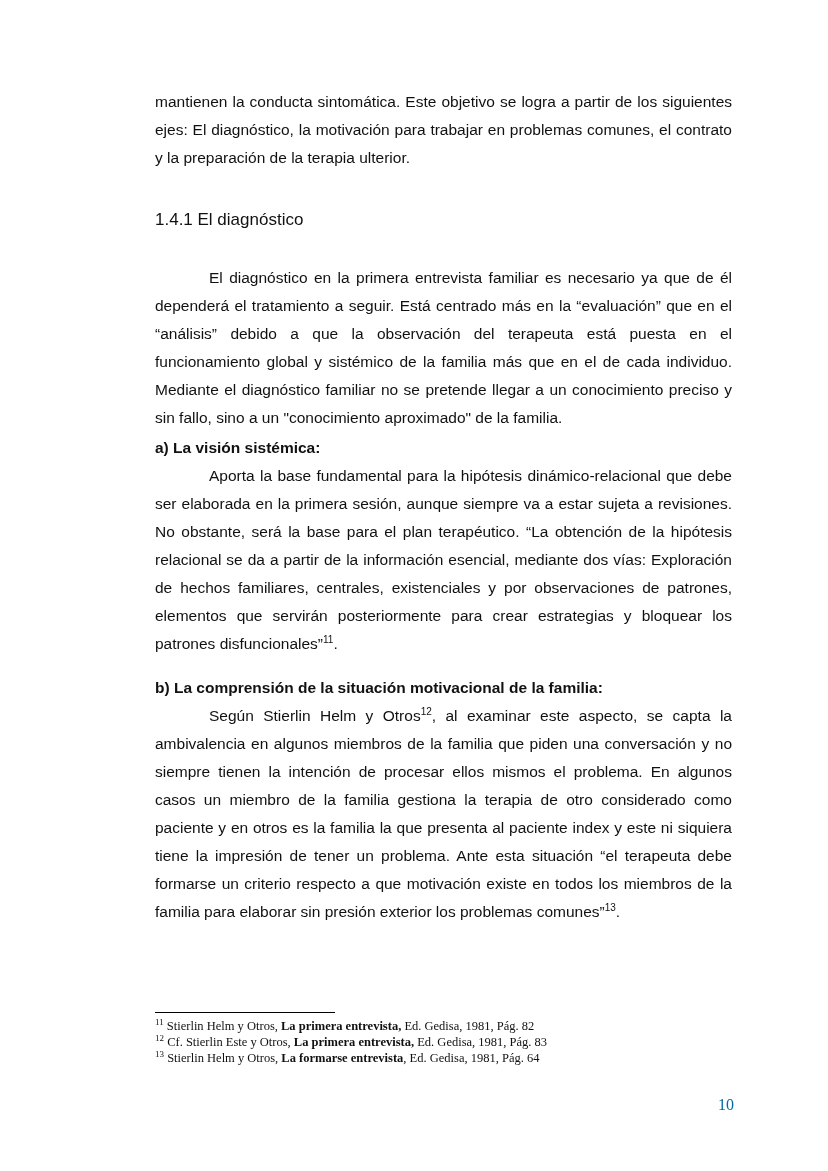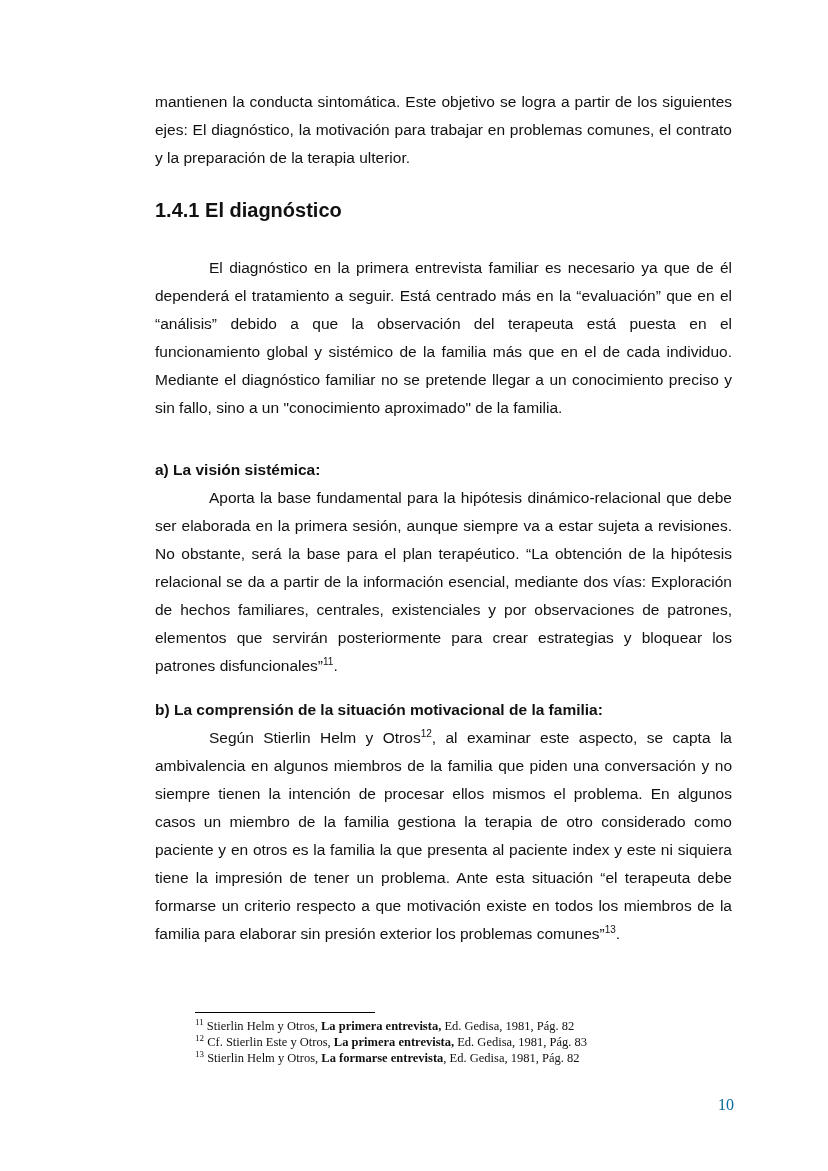--- a/index.html
+++ b/index.html
@@ -19,48 +19,47 @@
     top: 88px;
     width: 577px;
   }
   .body-p {
     font-size: 15.5px;
     line-height: 28px;
     text-align: justify;
   }
   .indent { text-indent: 54px; }
   .sec-heading {
-    font-size: 20px;
-    font-weight: bold;
+    font-size: 17px;
+    font-weight: normal;
     line-height: 28px;
-    margin-top: 24px;
+    margin-top: 34px;
   }
   .sub-heading {
     font-size: 15.5px;
     font-weight: bold;
     line-height: 28px;
   }
   .mt-30 { margin-top: 30px; }
-  .mt-18 { margin-top: 34px; }
+  .mt-18 { margin-top: 2px; }
   .mt-16 { margin-top: 16px; }
   sup.fn-ref {
     font-size: 10px;
     line-height: 0;
     vertical-align: super;
   }
   .footnotes {
     position: absolute;
     left: 155px;
     top: 1012px;
     width: 577px;
     font-family: "Liberation Serif", serif;
     font-size: 12.5px;
     line-height: 16px;
     color: #111111;
-    margin-left: 40px;
   }
   .footnote-rule {
     width: 180px;
     border: none;
     border-top: 1px solid #000000;
     margin: 0 0 5px 0;
   }
   .footnote-line sup {
     font-size: 9px;
     vertical-align: super;
@@ -102,18 +101,18 @@
 
   </div>
 
   <div class="footnotes">
     <hr class="footnote-rule">
 
     <div class="footnote-line"><sup>11</sup><span> Stierlin Helm y Otros, </span><b>La primera entrevista,</b><span> Ed. Gedisa, 1981, Pág. 82</span></div>
 
     <div class="footnote-line"><sup>12</sup><span> Cf. Stierlin Este y Otros, </span><b>La primera entrevista,</b><span> Ed. Gedisa, 1981, Pág. 83</span></div>
 
-    <div class="footnote-line"><sup>13</sup><span> Stierlin Helm y Otros, </span><b>La formarse entrevista</b><span>, Ed. Gedisa, 1981, Pág. 82</span></div>
+    <div class="footnote-line"><sup>13</sup><span> Stierlin Helm y Otros, </span><b>La formarse entrevista</b><span>, Ed. Gedisa, 1981, Pág. 64</span></div>
   </div>
 
   <div class="page-number">10</div>
 
 </div>
 
 </body></html>

